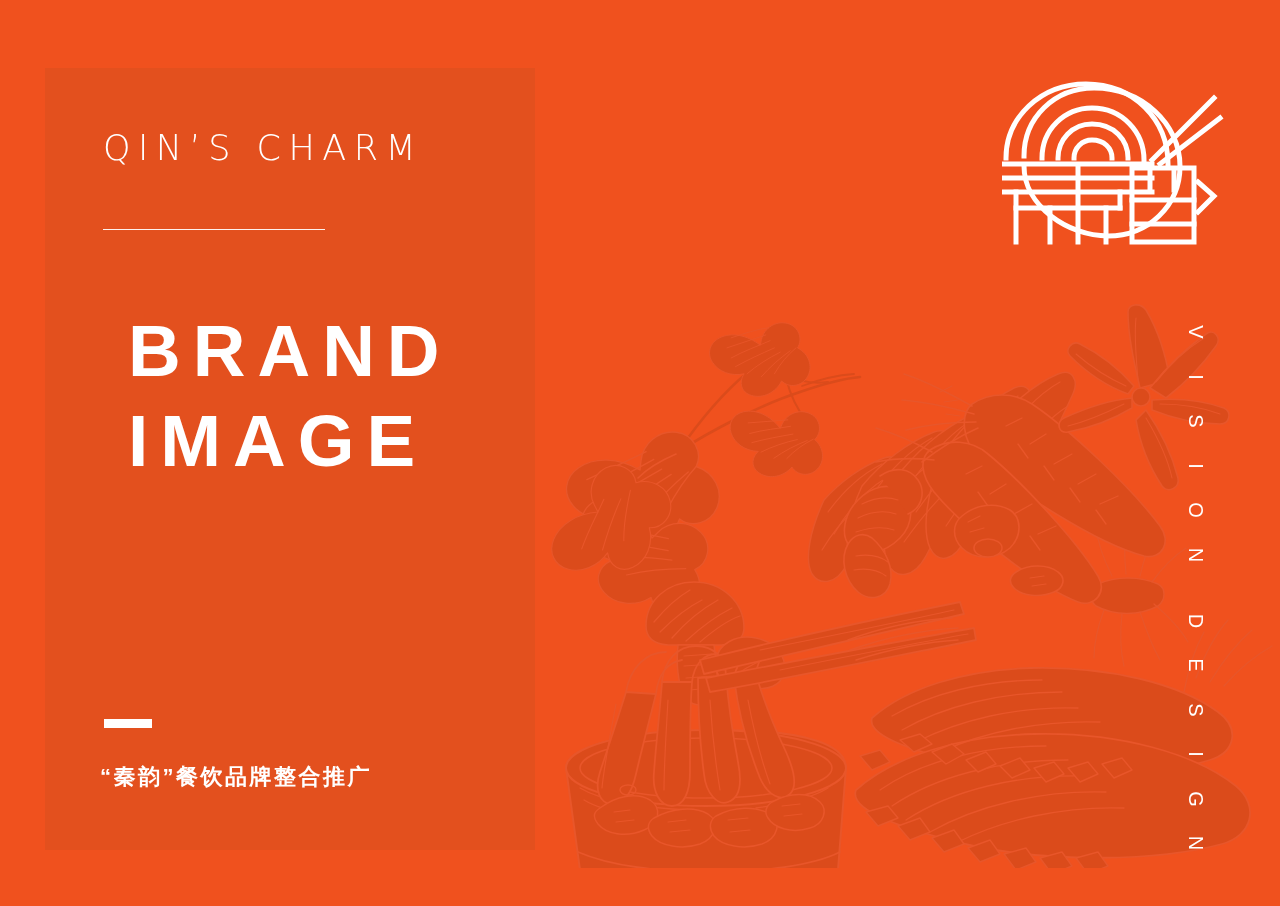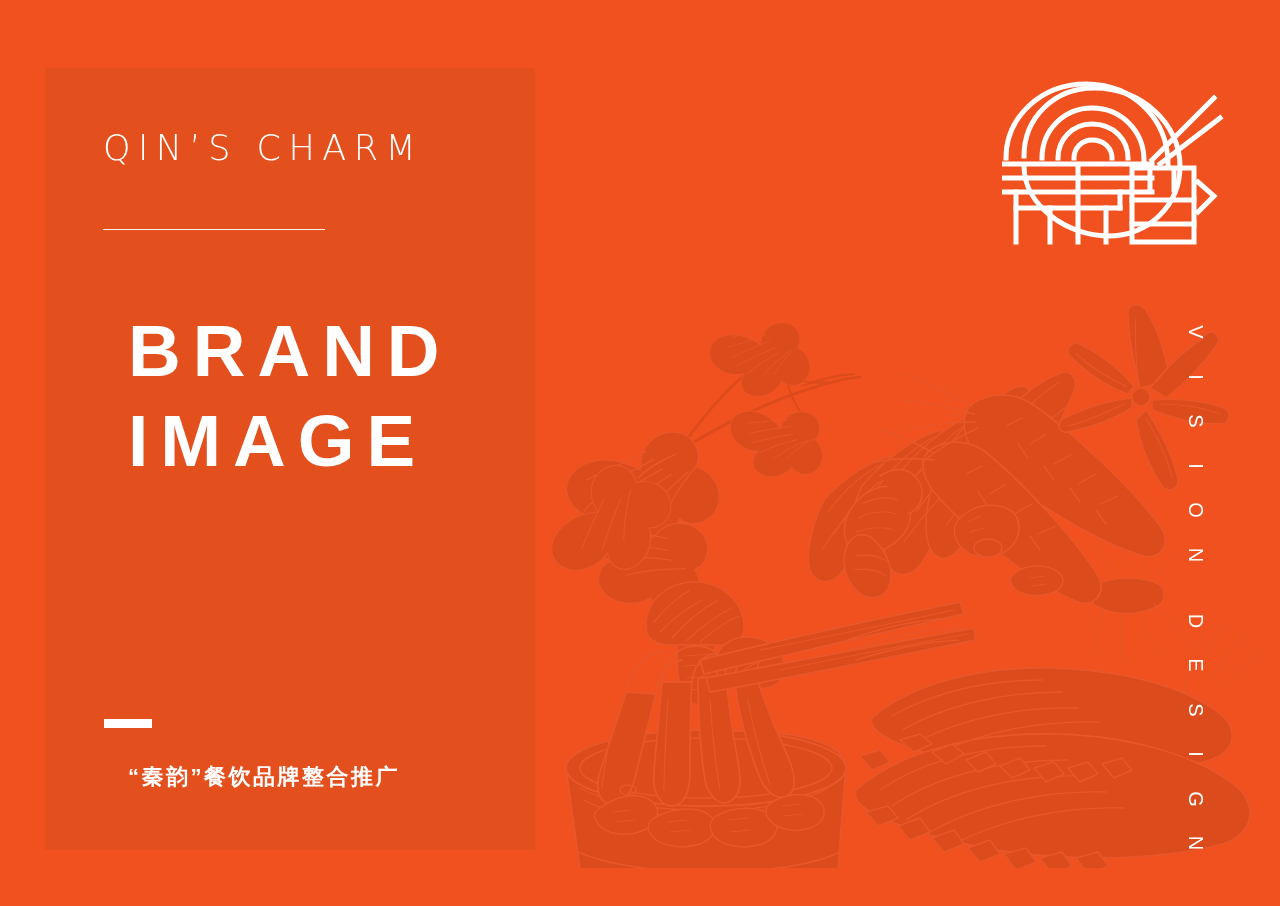--- a/index.html
+++ b/index.html
@@ -51,21 +51,20 @@
     position:absolute;left:104px;top:719px;width:48px;height:9px;background:#FFFFFF;
   }
   .subtitle{
     position:absolute;left:100px;top:766px;
     color:#FFFFFF;
     font-size:22px;
     font-weight:bold;
     letter-spacing:2.5px;
     white-space:nowrap;
     line-height:1;
-    margin-left:28px;
   }
 
   
   .vertical-text{
     position:absolute;left:1176px;top:322px;
     width:40px;
     color:#FFFFFF;
     font-size:20px;
     font-weight:300;
     line-height:1;

